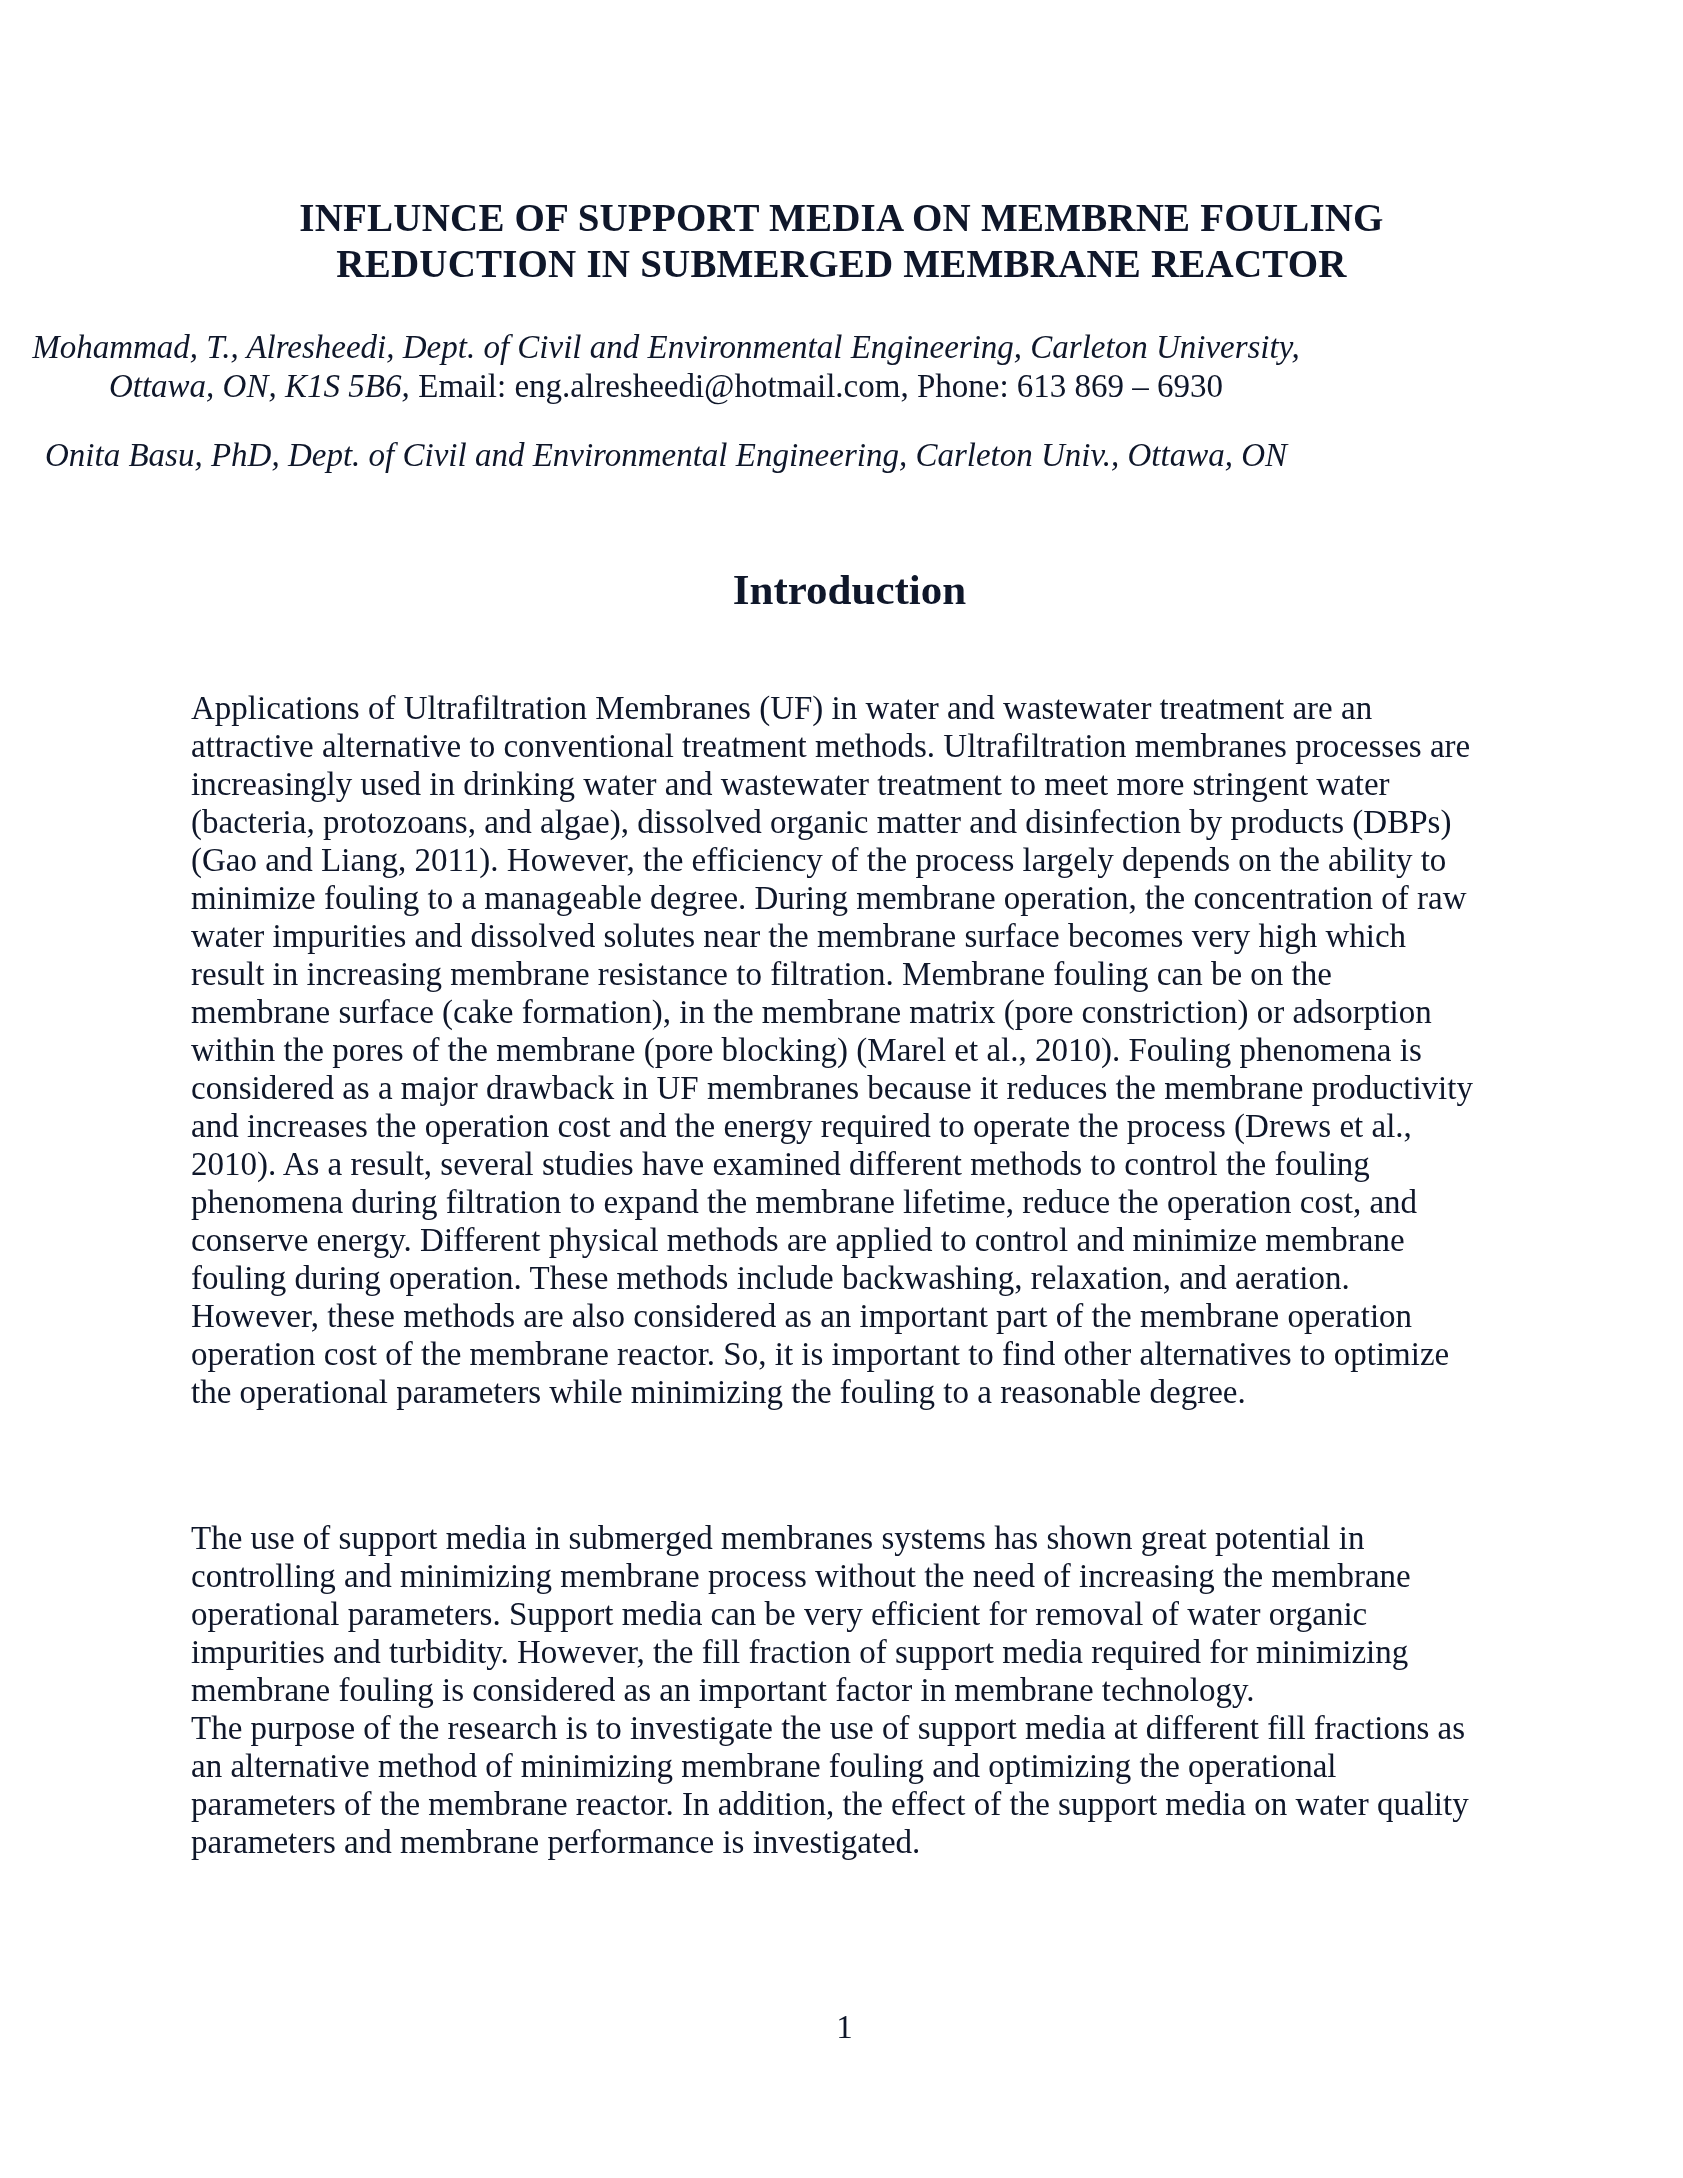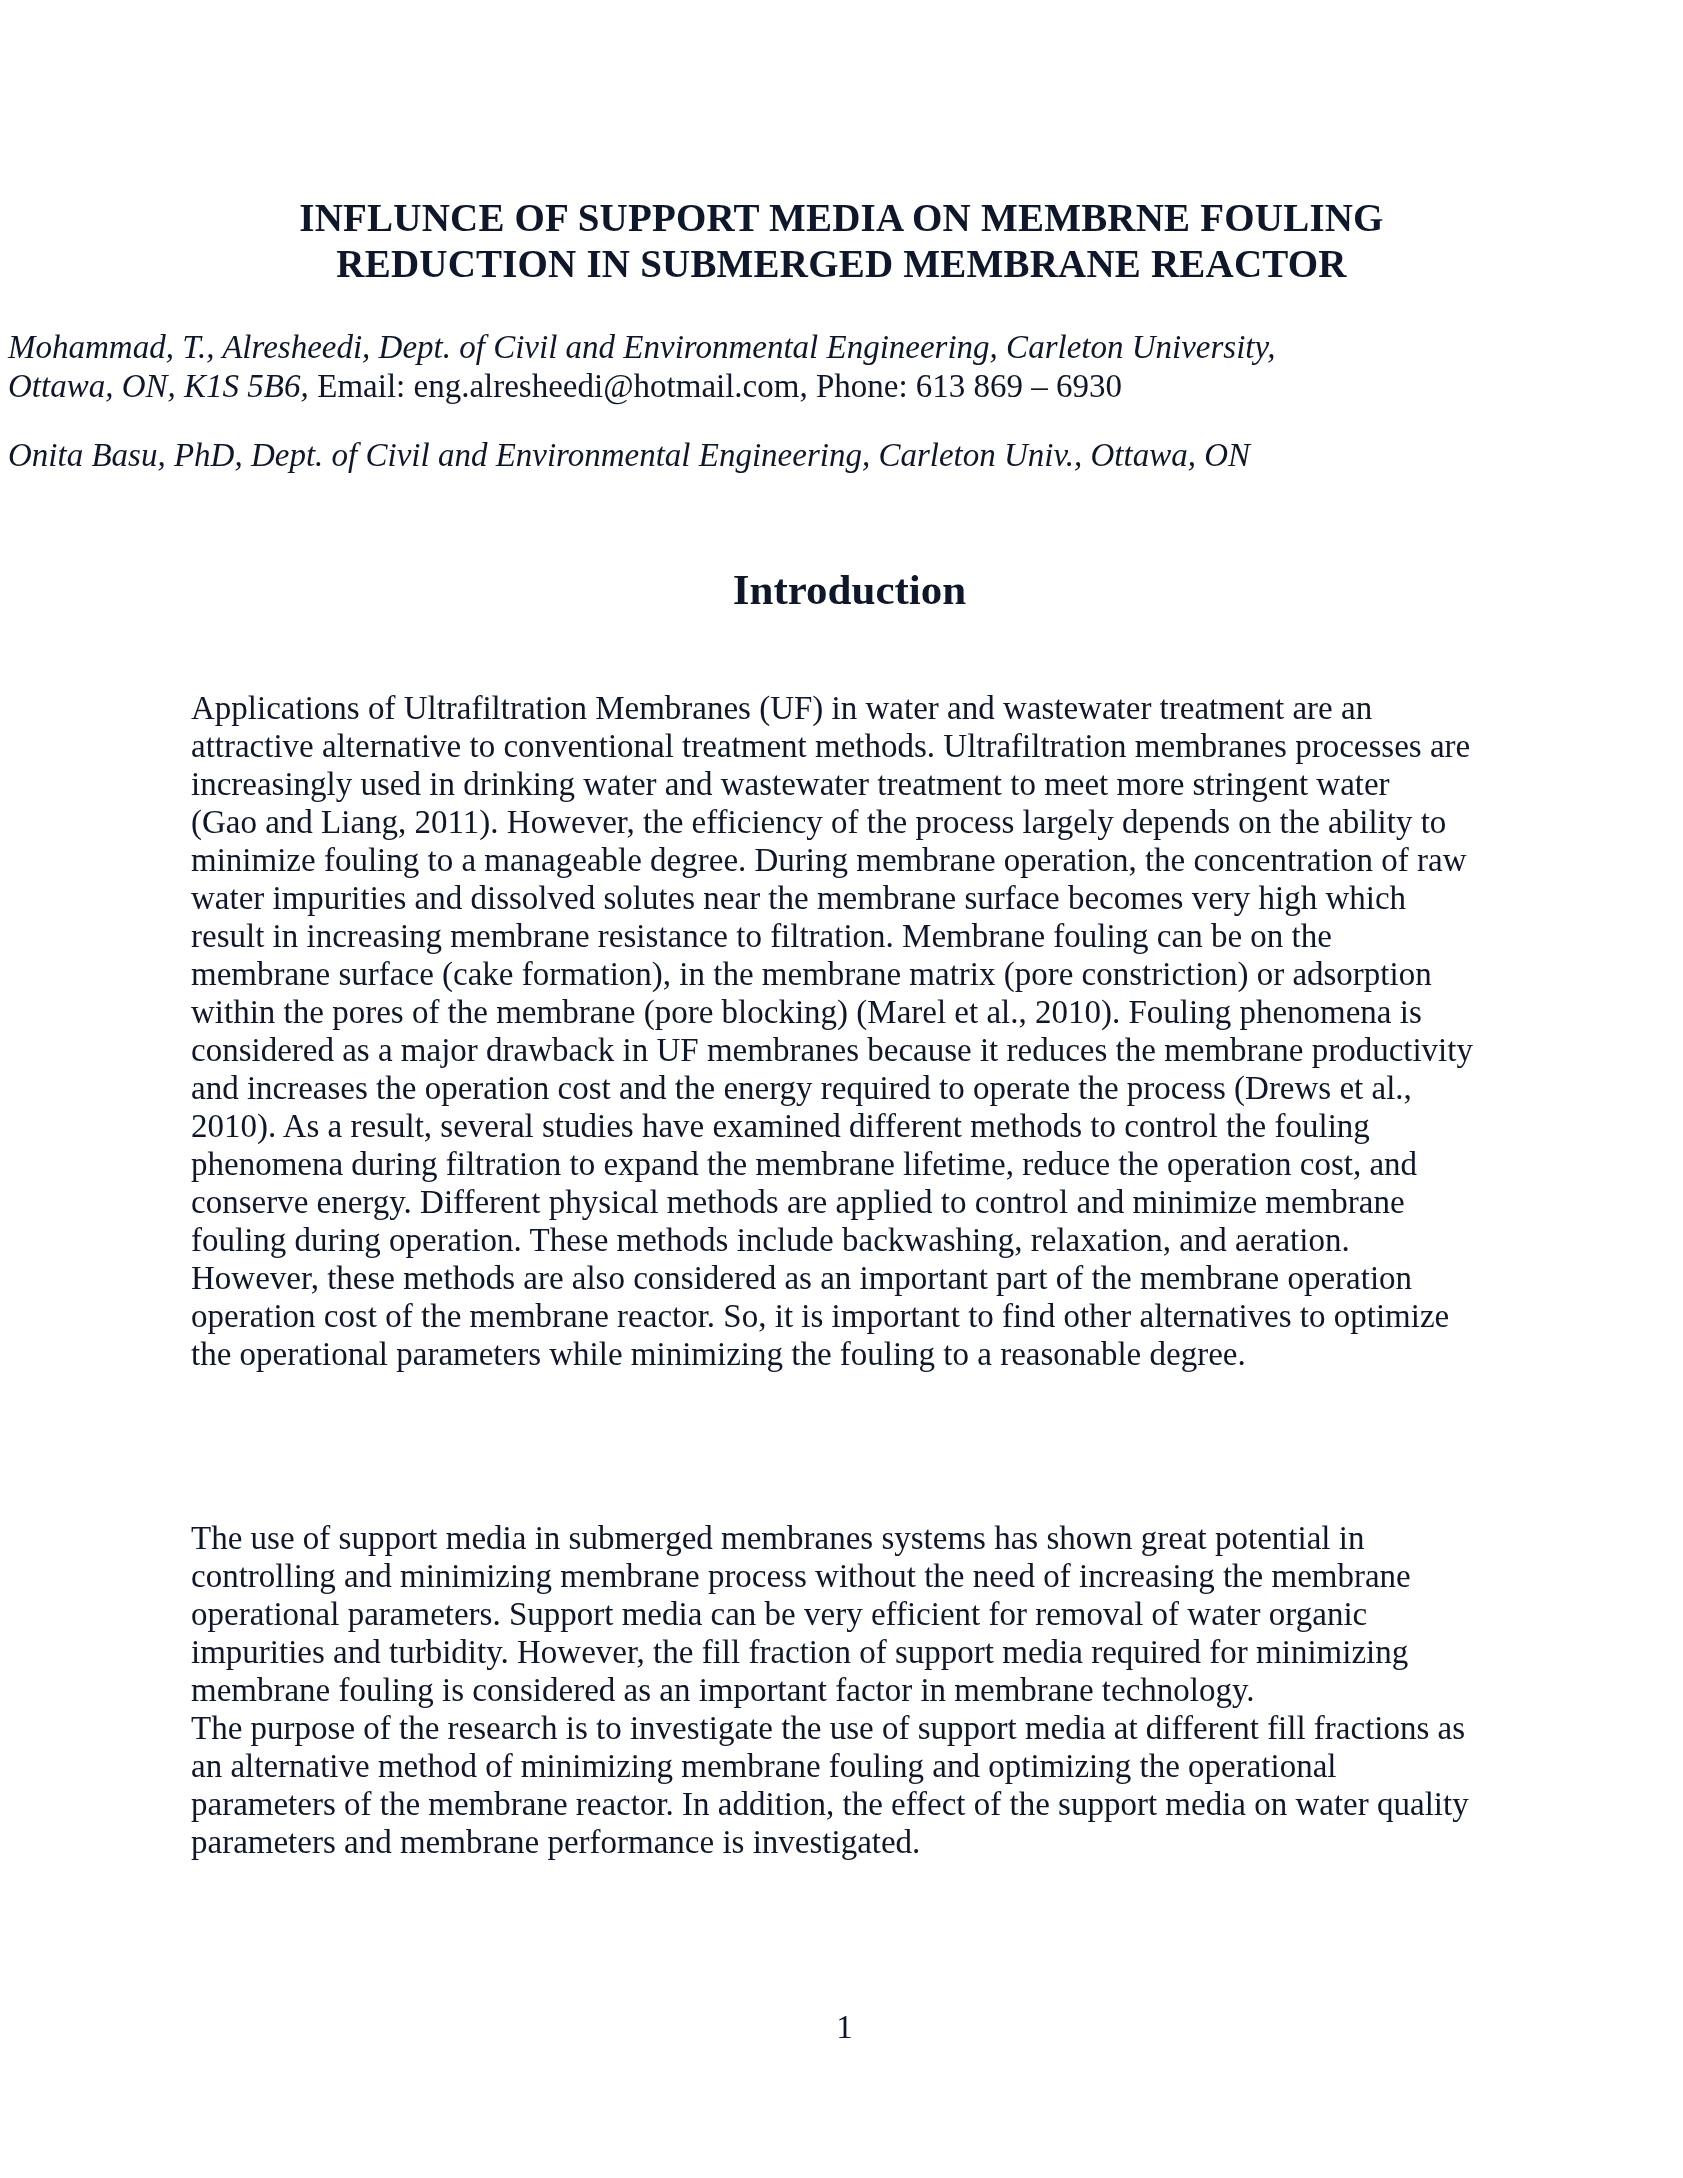--- a/index.html
+++ b/index.html
@@ -22,24 +22,24 @@
     font-weight: bold;
     font-size: 39px;
     line-height: 46px;
     letter-spacing: 0.2px;
   }
   .authors {
     position: absolute;
     top: 328px;
     left: 0;
     width: 1332px;
+    text-align: center;
     font-style: italic;
     font-size: 33px;
     line-height: 39px;
-    padding-left: 8px;
   }
   .authors .roman { font-style: normal; margin-left: 0.26em; }
   .authors .line3 { margin-top: 30px; }
   .heading {
     position: absolute;
     top: 567px;
     left: 8px;
     width: 1683px;
     text-align: center;
     font-weight: bold;
@@ -81,20 +81,21 @@
     <div><span>Ottawa, ON, K1S 5B6,</span><span class="roman">Email: eng.alresheedi@hotmail.com, Phone: 613 869 – 6930</span></div>
     <div class="line3">Onita Basu, PhD, Dept. of Civil and Environmental Engineering, Carleton Univ., Ottawa, ON</div>
   </div>
 
   <div class="heading">Introduction</div>
 
   <div class="bodytext para1">
       <div class="line">Applications of Ultrafiltration Membranes (UF) in water and wastewater treatment are an</div>
       <div class="line">attractive alternative to conventional treatment methods. Ultrafiltration membranes processes are</div>
       <div class="line">increasingly used in drinking water and wastewater treatment to meet more stringent water</div>
+      <div class="line">(bacteria, protozoans, and algae), dissolved organic matter and disinfection by products (DBPs)</div>
       <div class="line">(Gao and Liang, 2011). However, the efficiency of the process largely depends on the ability to</div>
       <div class="line">minimize fouling to a manageable degree. During membrane operation, the concentration of raw</div>
       <div class="line">water impurities and dissolved solutes near the membrane surface becomes very high which</div>
       <div class="line">result in increasing membrane resistance to filtration. Membrane fouling can be on the</div>
       <div class="line">membrane surface (cake formation), in the membrane matrix (pore constriction) or adsorption</div>
       <div class="line">within the pores of the membrane (pore blocking) (Marel et al., 2010). Fouling phenomena is</div>
       <div class="line">considered as a major drawback in UF membranes because it reduces the membrane productivity</div>
       <div class="line">and increases the operation cost and the energy required to operate the process (Drews et al.,</div>
       <div class="line">2010). As a result, several studies have examined different methods to control the fouling</div>
       <div class="line">phenomena during filtration to expand the membrane lifetime, reduce the operation cost, and</div>

